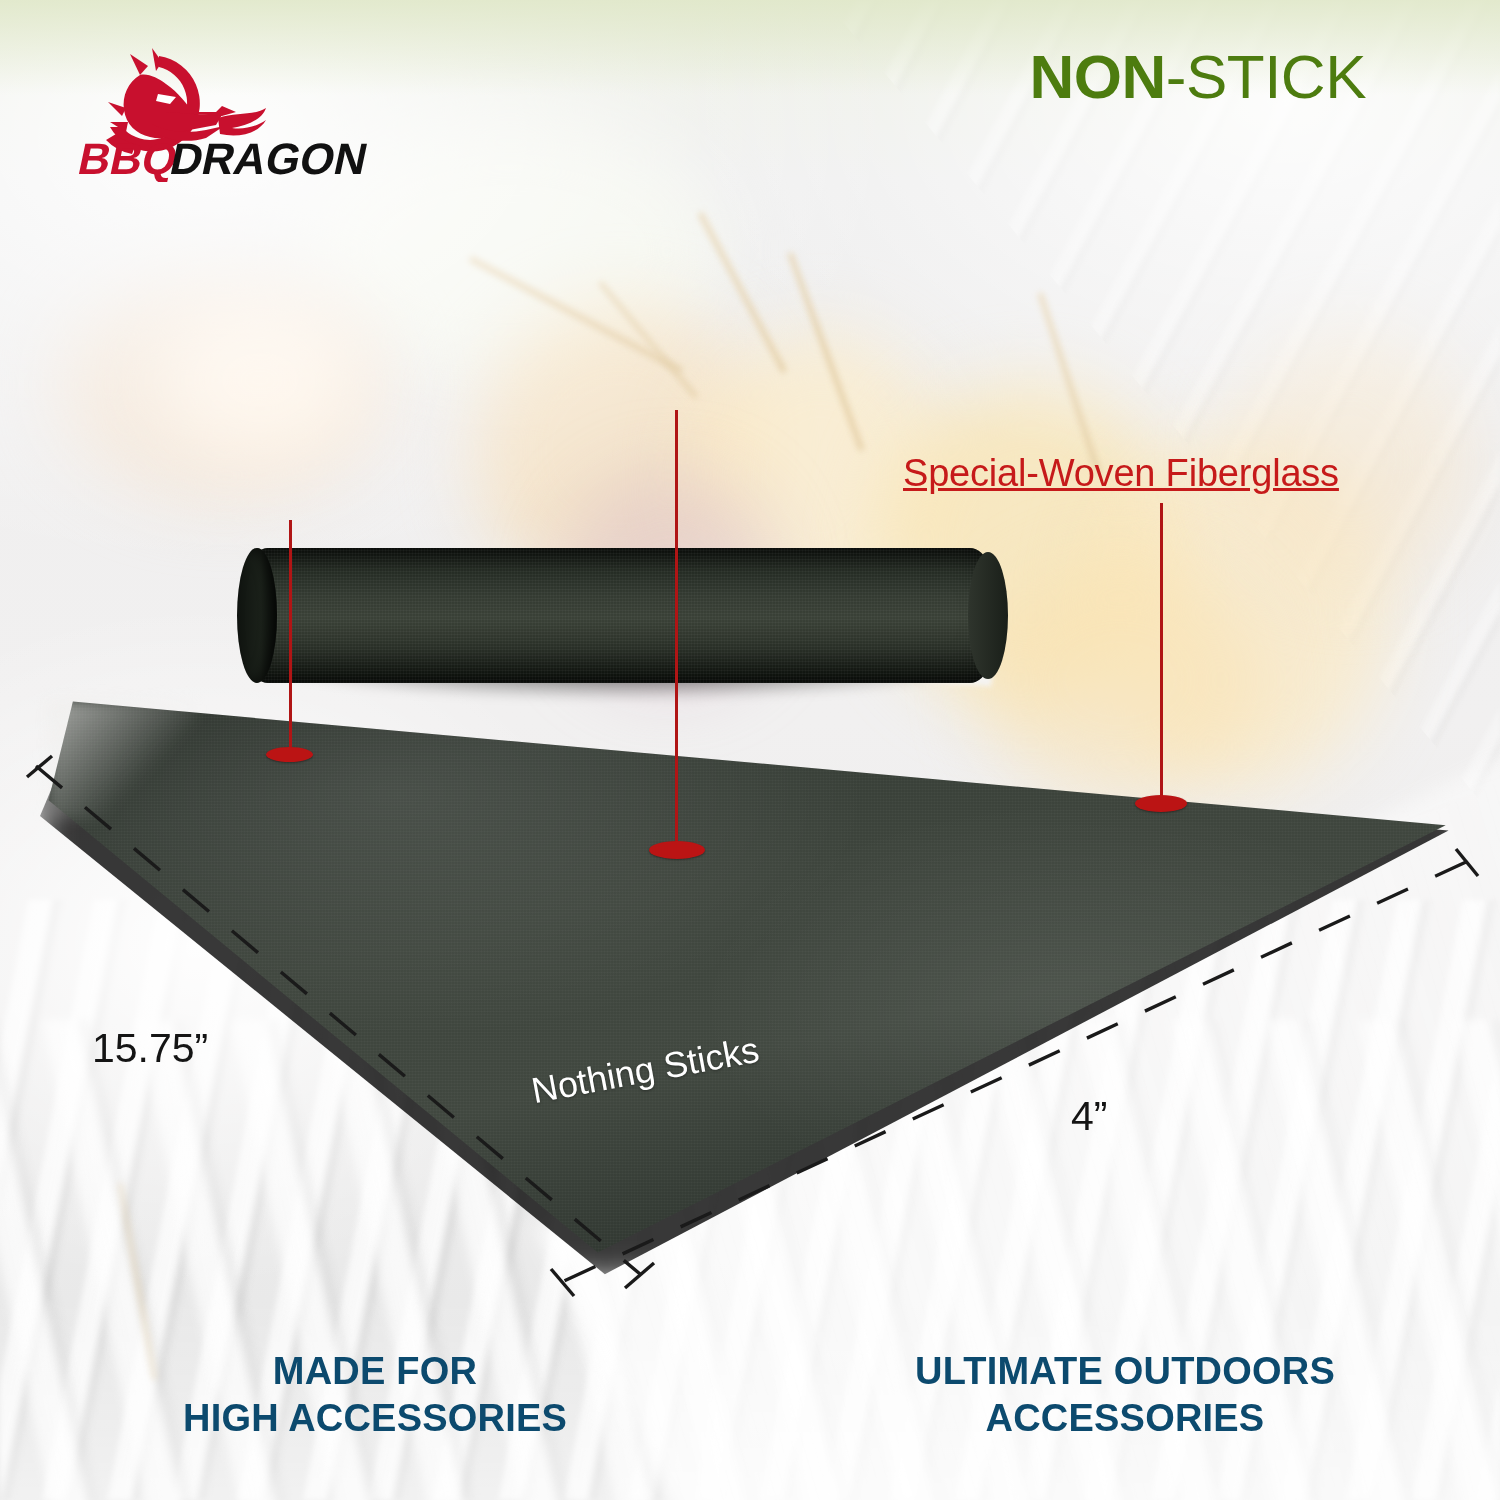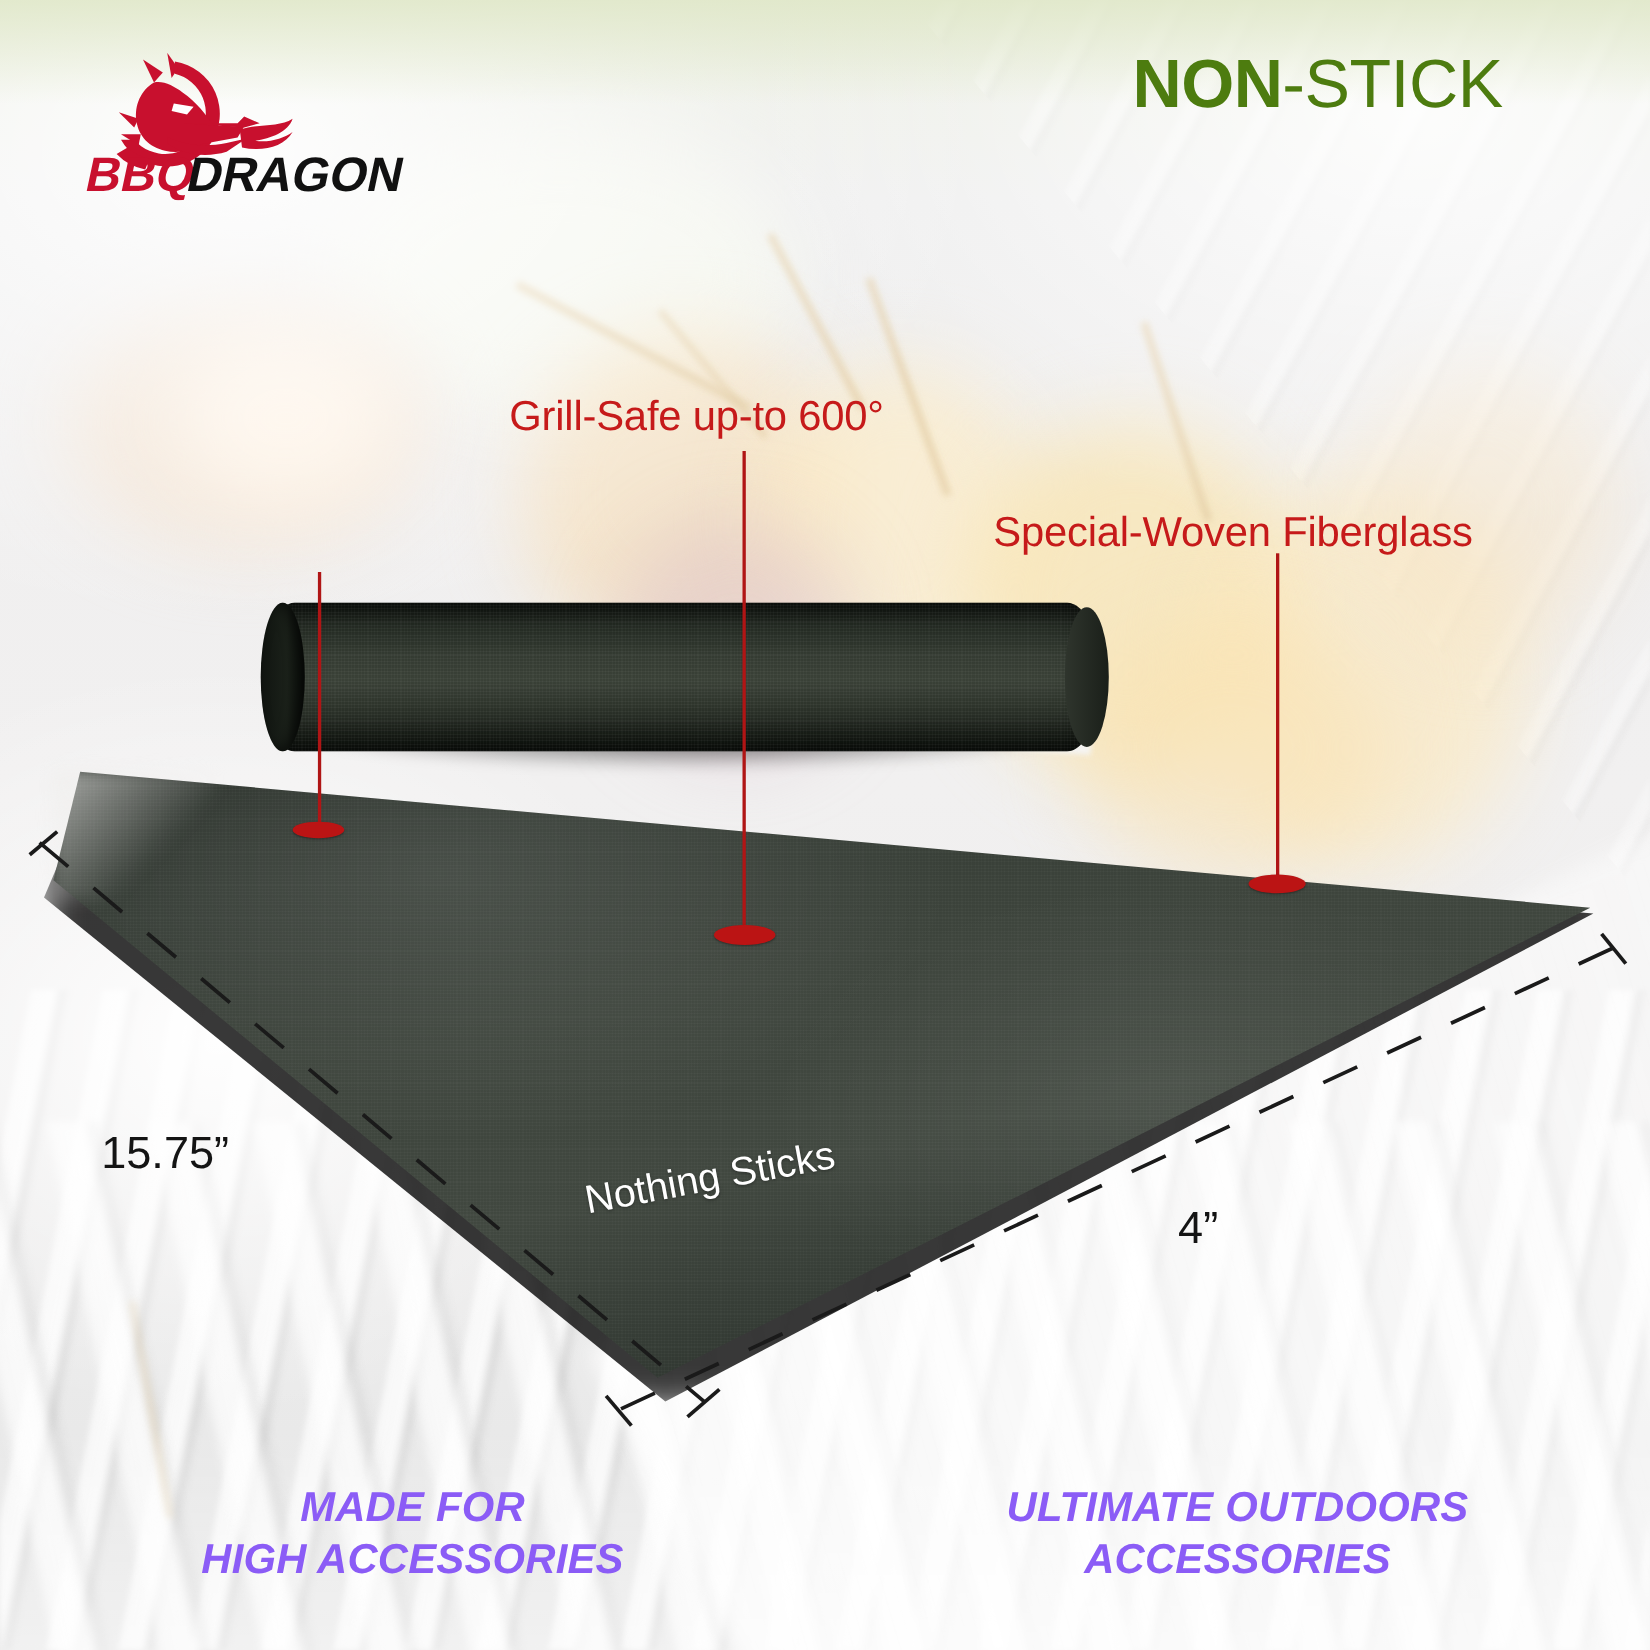--- a/index.html
+++ b/index.html
@@ -173,21 +173,21 @@
   .callout-label {
     position: absolute;
     color: #C61A1A;
     font-size: 38px;
     font-weight: 500;
     white-space: nowrap;
     letter-spacing: -0.2px;
   }
   #label-durable    { left: 64px;  top: 468px; }
   #label-grillsafe  { left: 463px; top: 358px; }
-  #label-fiberglass { left: 903px; top: 463px; }
+  #label-fiberglass { left: 903px; top: 452px; text-decoration: underline; }
 
   
   .leader {
     position: absolute;
     width: 3px;
     background: #B01515;
     z-index: 6;
   }
   #leader-durable    { left: 289px;  top: 520px; height: 234px; }
   #leader-grillsafe  { left: 675px;  top: 410px; height: 438px; }
@@ -328,26 +328,25 @@
   
   #footer {
     position: absolute;
     left: 0; right: 0; bottom: 58px;
     display: flex;
     z-index: 9;
   }
   #footer .col {
     flex: 1;
     text-align: center;
-    color: #8b5cf6;
+    color: #0c4a6e;
     font-weight: 700;
     font-size: 38px;
     line-height: 1.24;
     letter-spacing: .2px;
-    font-style: italic;
   }
   #footer .col .ln { display: block; white-space: nowrap; }
 </style>
 </head>
 <body>
 
 <div id="stage">
 
   <div class="bg-layer bg-base"></div>
   <div class="bg-layer grate-top"></div>
@@ -427,21 +426,20 @@
     <div id="roll-gap-r"></div>
     <div id="roll"></div>
     <div id="roll-rightcap"></div>
   </div>
 
   <div id="nothing-sticks">Nothing Sticks</div>
 
   <div class="leader" id="leader-durable"></div>
   <div class="pin-dot" id="dot-durable"></div>
 
-  <div class="callout-label" id="label-grillsafe">Grill-Safe up-to 600°</div>
   <div class="leader" id="leader-grillsafe"></div>
   <div class="pin-dot" id="dot-grillsafe"></div>
 
   <div class="callout-label" id="label-fiberglass">Special-Woven Fiberglass</div>
   <div class="leader" id="leader-fiberglass"></div>
   <div class="pin-dot" id="dot-fiberglass"></div>
 
   <svg id="dims" viewBox="0 0 1500 1500" xmlns="http://www.w3.org/2000/svg">
 
     <g stroke="#1a1a1a" stroke-width="3.4" fill="none" stroke-linecap="butt">

